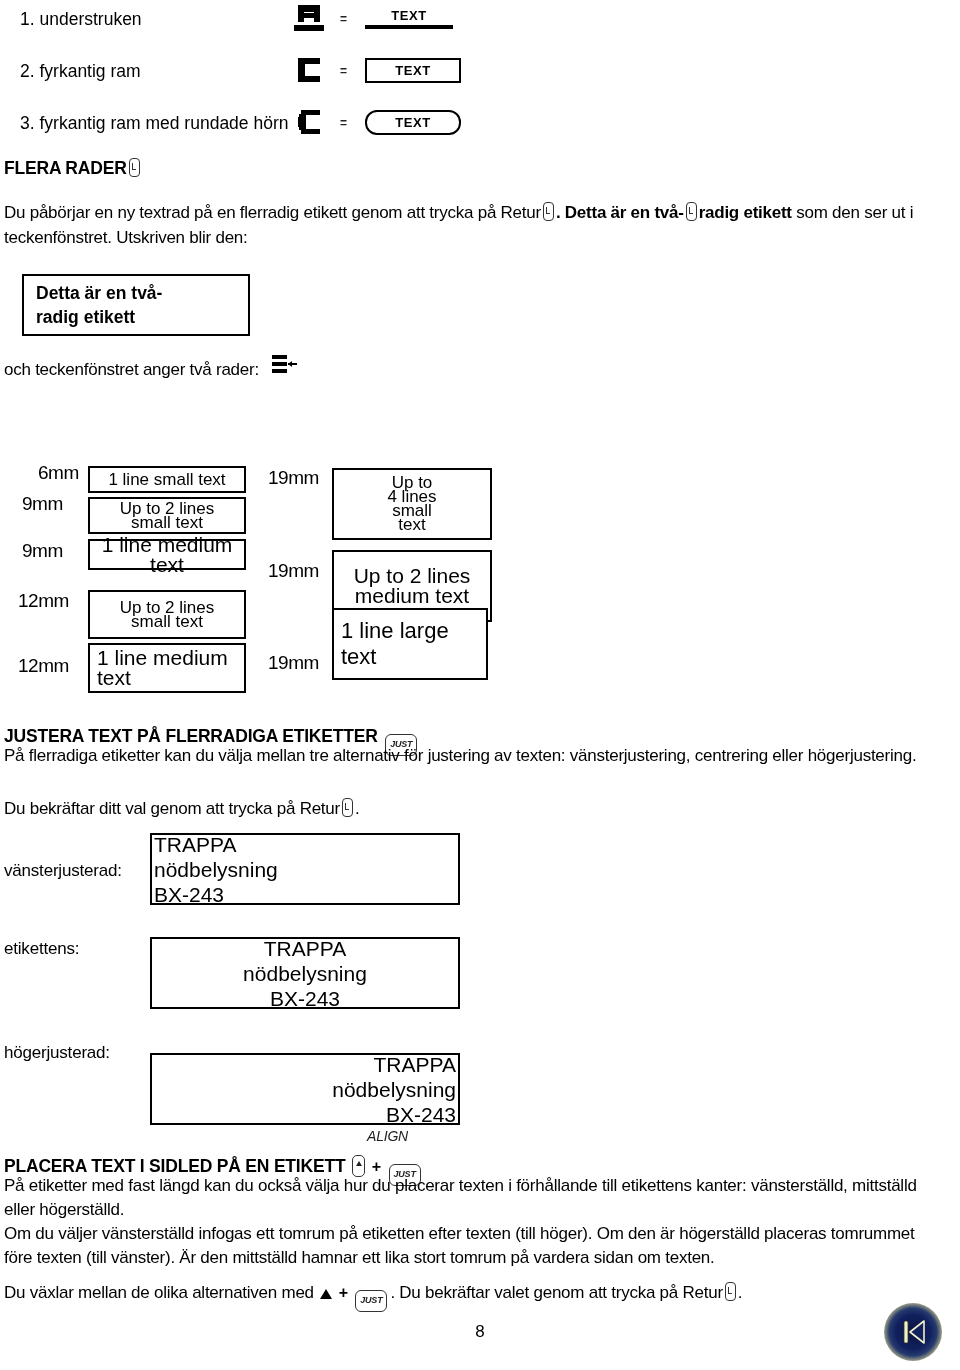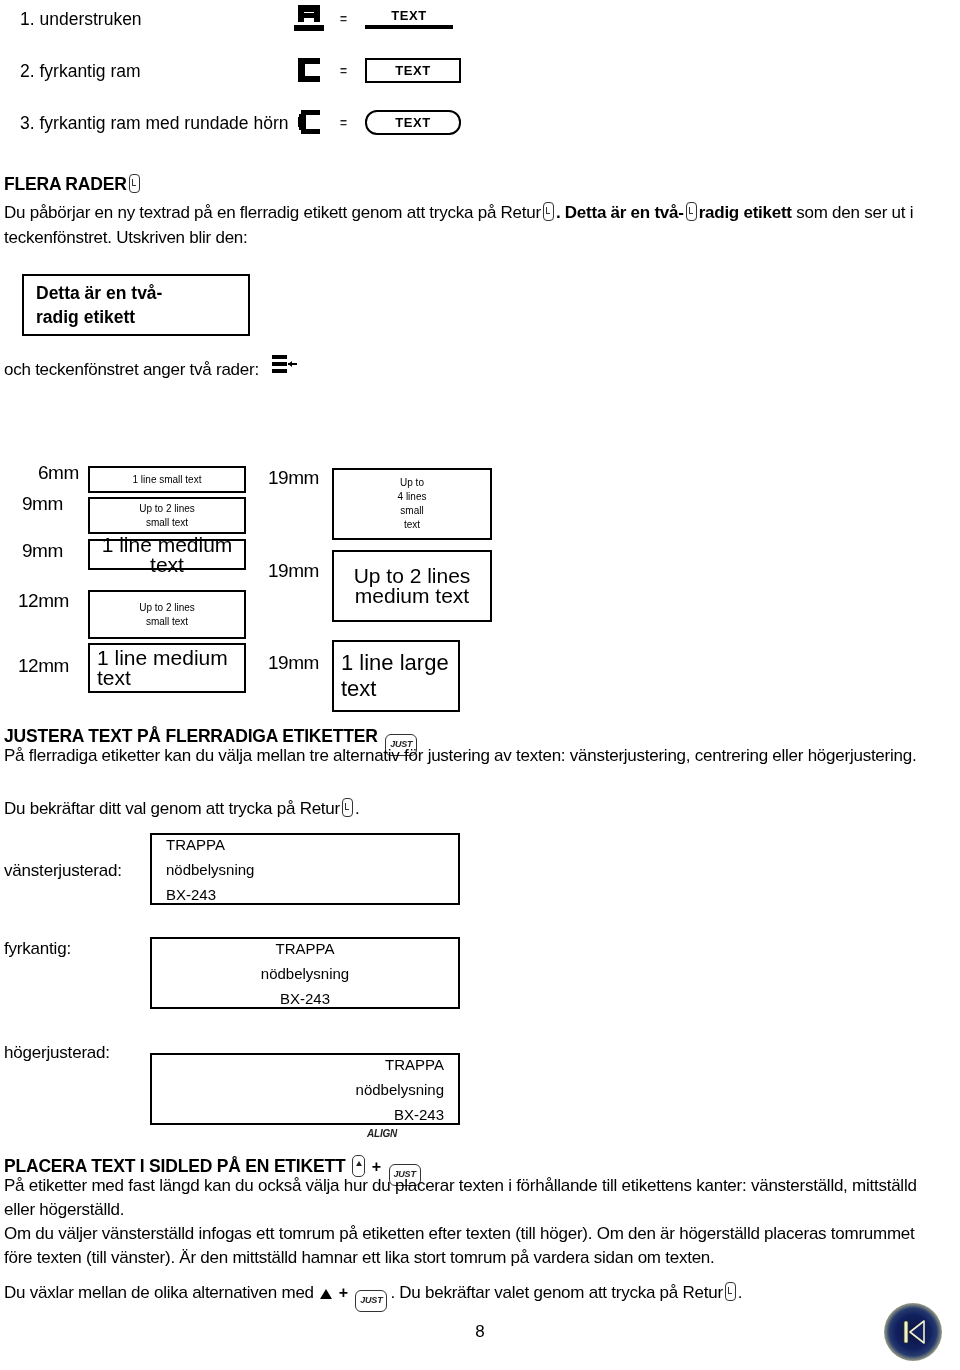--- a/index.html
+++ b/index.html
@@ -160,23 +160,23 @@
     content: "";
     position: absolute;
     left: 2.6px;
     top: 5px;
     border-left: 3px solid transparent;
     border-right: 3px solid transparent;
     border-bottom: 5px solid #222;
   }
   .align-cap {
     position: absolute;
-    font-size: 10px;
+    font-size: 14px;
     font-style: italic;
-    font-weight: bold;
+    font-weight: normal;
     letter-spacing: -0.2px;
     color: #222;
   }
   .plus-sign {
     font-size: 16px;
     font-weight: bold;
   }
   .tri-up {
     display: inline-block;
     width: 0; height: 0;
@@ -208,34 +208,34 @@
     padding-left: 12px;
   }
   .size-lbl {
     position: absolute;
     font-size: 19px;
     letter-spacing: -0.5px;
     white-space: nowrap;
   }
   .demo-txt { text-align: center; }
   .demo-txt.left { text-align: left; padding-left: 7px; }
-  .t-small  { font-size: 10px; line-height: 14px; }
+  .t-small  { font-size: 17px; line-height: 14px; }
   .t-medium { font-size: 21px; line-height: 20px; }
   .t-large  { font-size: 22px;  line-height: 26px; }
 
   .just-lbl {
     position: absolute;
     font-size: 17px;
     letter-spacing: -0.2px;
     white-space: nowrap;
   }
   .just-box-text {
-    font-size: 15px;
+    font-size: 21px;
     line-height: 25px;
-    padding: 0 14px;
+    padding: 0 2px;
   }
   .jb-left   { text-align: left; }
   .jb-center { text-align: center; }
   .jb-right  { text-align: right; }
 
   
   .rows-icon { position: absolute; width: 26px; height: 22px; }
 
   
   .page-num {
@@ -300,21 +300,21 @@
       <rect x="6" y="9" width="4" height="10" fill="#000"></rect>
     </svg>
     <div class="eq-sign">=</div>
     <div class="sample">
       <div class="sample-round">
         <span class="sample-text">TEXT</span>
       </div>
     </div>
   </div>
 
-  <div class="abs h-sec" style="left:4px; top:174px;">
+  <div class="abs h-sec" style="left:4px; top:158px;">
     <span>FLERA RADER</span><span class="key-ret"></span>
   </div>
 
   <div class="abs p-line" style="left:4px; top:202px;">
     <span>Du påbörjar en ny textrad på en flerradig etikett genom att trycka på Retur</span><span class="key-ret"></span><b>. </b><b>Detta är en två-</b><span class="key-ret"></span><b>radig etikett</b><span> som den ser ut i</span>
   </div>
   <div class="abs p-line" style="left:4px; top:228px;">teckenfönstret. Utskriven blir den:</div>
 
   <div class="lbl-box" style="left:22px; top:274px; width:228px; height:62px;">
     <div class="inner">
@@ -375,21 +375,21 @@
   </div>
 
   <div class="size-lbl" style="left:268px; top:560px;">19mm</div>
   <div class="lbl-box" style="left:332px; top:550px; width:160px; height:72px;">
     <div class="inner">
         <div class="demo-txt t-medium">Up to 2 lines<br>medium text</div>
       </div>
   </div>
 
   <div class="size-lbl" style="left:268px; top:652px;">19mm</div>
-  <div class="lbl-box" style="left:332px; top:640px; width:128px; height:72px;">
+  <div class="lbl-box" style="left:332px; top:608px; width:156px; height:72px;">
     <div class="inner">
         <div class="demo-txt t-large left">1 line large text</div>
       </div>
   </div>
 
   <div class="abs h-sec" style="left:4px; top:716px;">
     <span>JUSTERA TEXT PÅ FLERRADIGA ETIKETTER</span>
     <span class="key-just">JUST</span>
   </div>
 
@@ -402,21 +402,21 @@
 
   <div class="just-lbl" style="left:4px; top:861px;">vänsterjusterad:</div>
   <div class="lbl-box" style="left:150px; top:833px; width:310px; height:72px;">
     <div class="inner">
       <div class="just-box-text jb-left">TRAPPA</div>
       <div class="just-box-text jb-left">nödbelysning</div>
       <div class="just-box-text jb-left">BX-243</div>
     </div>
   </div>
 
-  <div class="just-lbl" style="left:4px; top:939px;">fyrkantig:</div>
+  <div class="just-lbl" style="left:4px; top:939px;">etikettens:</div>
   <div class="lbl-box" style="left:150px; top:937px; width:310px; height:72px;">
     <div class="inner">
       <div class="just-box-text jb-center">TRAPPA</div>
       <div class="just-box-text jb-center">nödbelysning</div>
       <div class="just-box-text jb-center">BX-243</div>
     </div>
   </div>
 
   <div class="just-lbl" style="left:4px; top:1043px;">högerjusterad:</div>
   <div class="lbl-box" style="left:150px; top:1053px; width:310px; height:72px;">

